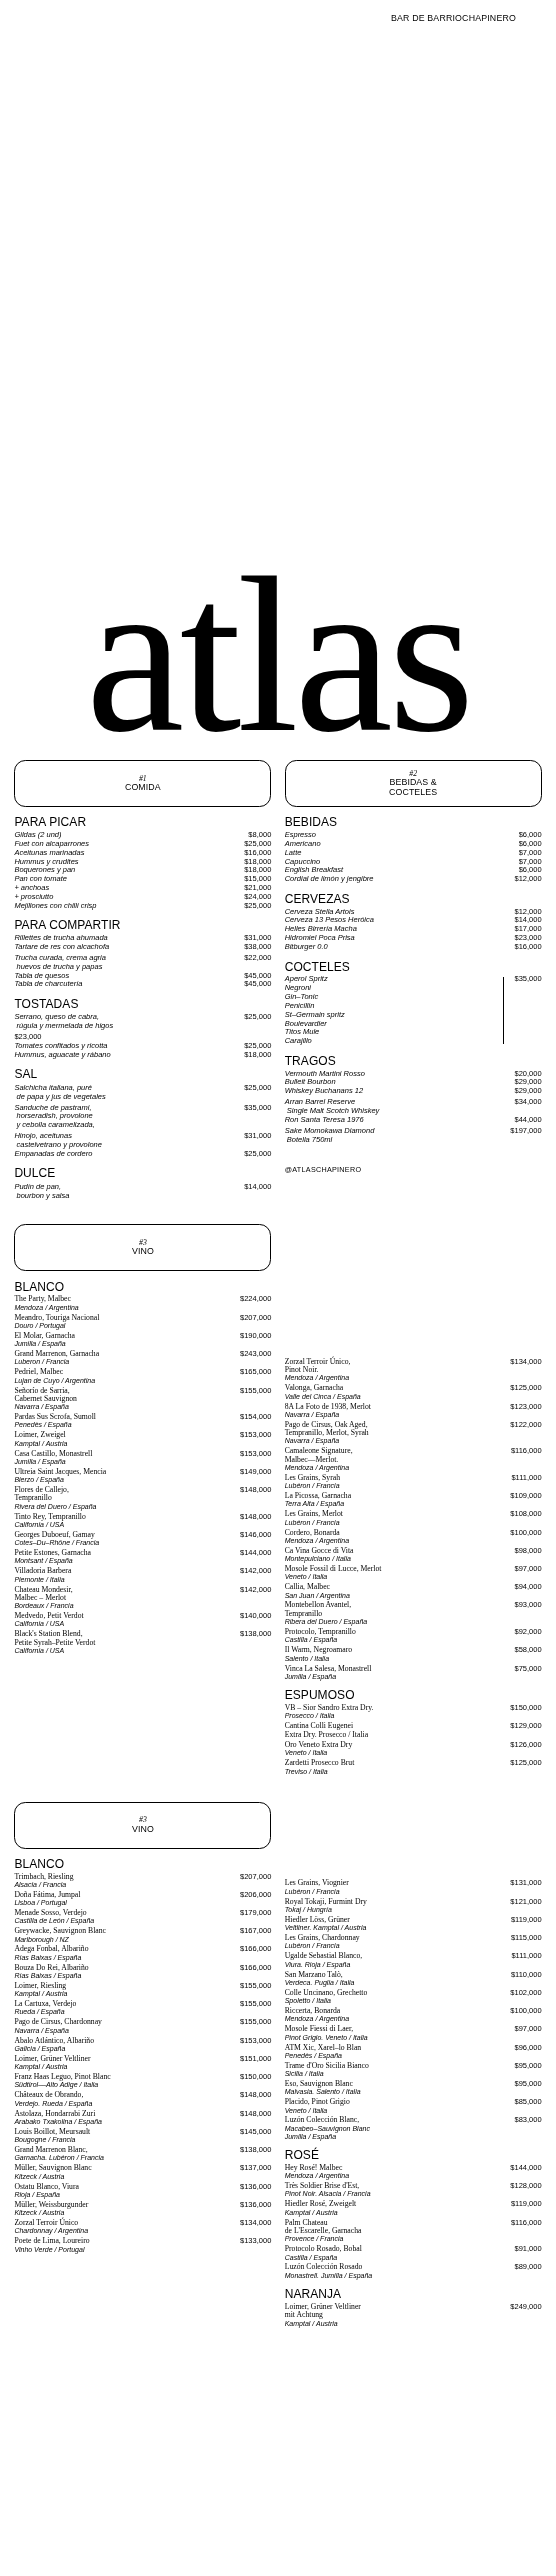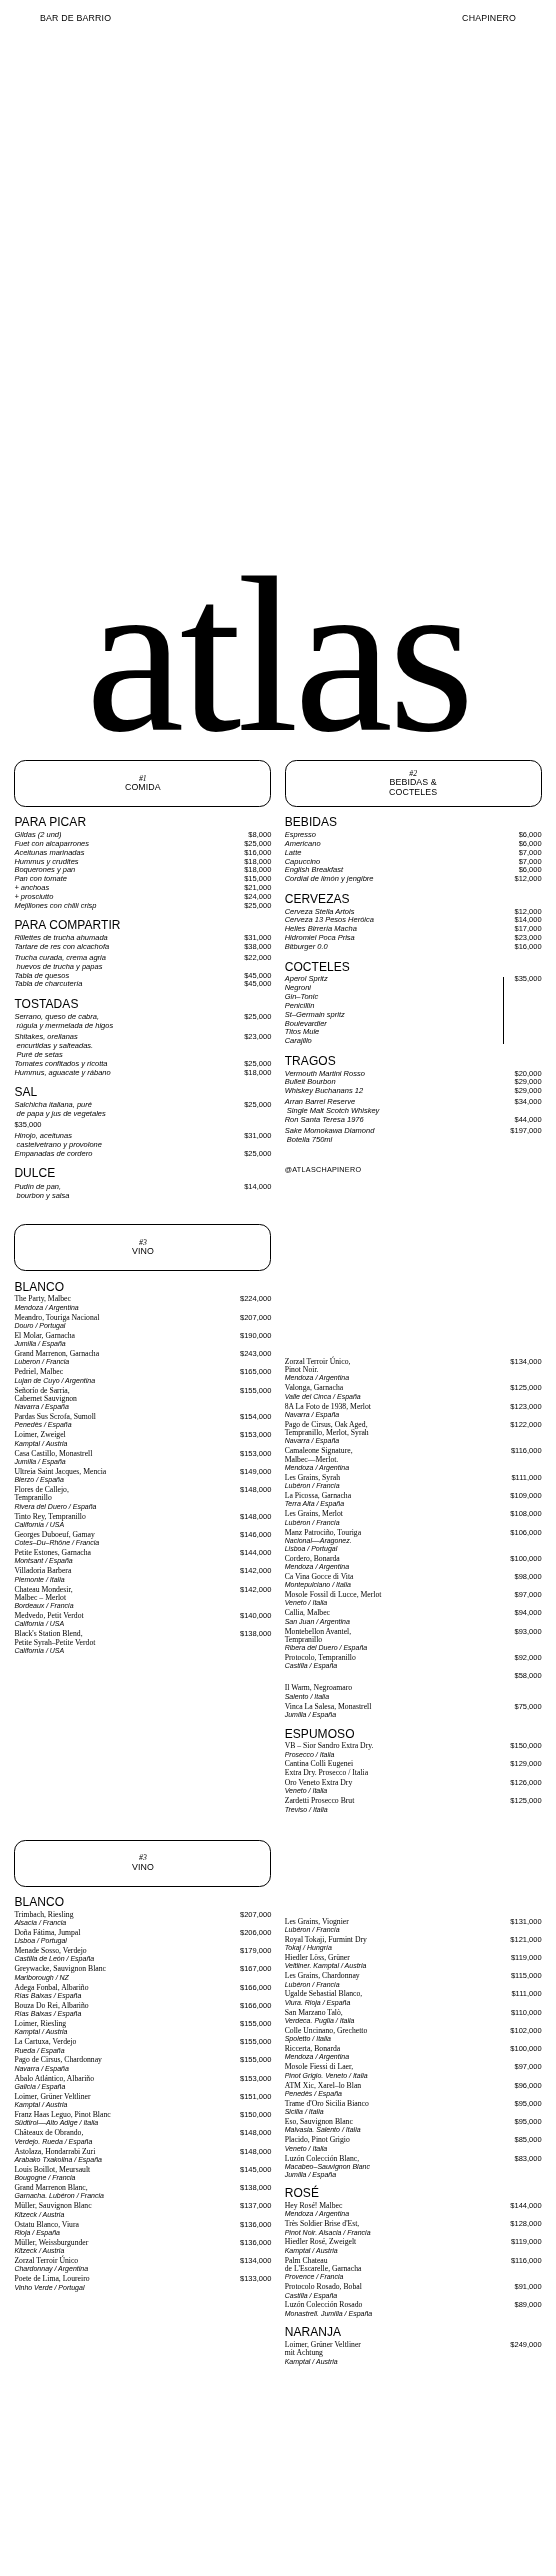--- a/index.html
+++ b/index.html
@@ -7,21 +7,21 @@
     width: 556px;
     background: #ffffff;
     color: #000000;
     font-family: "Liberation Sans", sans-serif;
   }
   body { position: relative; }
 
   
   .topbar {
     display: flex;
-    justify-content: space-between;
+    justify-content: flex-end;
     padding: 13.4px 40px 0 40px;
     font-size: 8.8px;
     letter-spacing: 0.02em;
   }
   .topbar span { font-weight: 400; }
 
   
   .hero {
     text-align: center;
     font-family: "Liberation Serif", serif;
@@ -240,40 +240,40 @@
         </div>
       </div>
 
     <h2 class="cat">TOSTADAS</h2>
     <div>
         <div class="row gap">
           <div class="nm">Serrano, queso de cabra,<span class="sub">rúgula y mermelada de higos</span></div>
           <div class="pr">$25,000</div>
         </div>
         <div class="row gap">
-          <div class="nm">Shitakes, orellanas<span class="sub">encurtidas y salteadas.</span><span class="sub">Puré de setas</span></div>
           <div class="pr">$23,000</div>
         </div>
         <div class="row">
           <div class="nm">Tomates confitados y ricotta</div>
           <div class="pr">$25,000</div>
         </div>
         <div class="row">
           <div class="nm">Hummus, aguacate y rábano</div>
           <div class="pr">$18,000</div>
         </div>
       </div>
 
     <h2 class="cat">SAL</h2>
     <div>
         <div class="row gap">
           <div class="nm">Salchicha italiana, puré<span class="sub">de papa y jus de vegetales</span></div>
           <div class="pr">$25,000</div>
         </div>
         <div class="row gap">
+          <div class="nm">Sanduche de pastrami,<span class="sub">horseradish, provolone</span><span class="sub">y cebolla caramelizada,</span></div>
           <div class="pr">$35,000</div>
         </div>
         <div class="row gap">
           <div class="nm">Hinojo, aceitunas<span class="sub">castelvetrano y provolone</span></div>
           <div class="pr">$31,000</div>
         </div>
         <div class="row">
           <div class="nm">Empanadas de cordero</div>
           <div class="pr">$25,000</div>
         </div>
@@ -613,28 +613,20 @@
         </div>
         <div class="wrow">
           <div class="winfo">
             <div class="wname" style="white-space: pre-line;">Les Grains, Merlot</div>
             <div class="wreg" style="white-space: pre-line;">Lubéron / Francia</div>
           </div>
           <div class="pr">$108,000</div>
         </div>
         <div class="wrow">
           <div class="winfo">
-            <div class="wname" style="white-space: pre-line;">Manz Patrociño, Touriga</div>
-            <div class="wreg" style="white-space: pre-line;">Nacional––Aragonez.
-Lisboa / Portugal</div>
-          </div>
-          <div class="pr">$106,000</div>
-        </div>
-        <div class="wrow">
-          <div class="winfo">
             <div class="wname" style="white-space: pre-line;">Cordero, Bonarda</div>
             <div class="wreg" style="white-space: pre-line;">Mendoza / Argentina</div>
           </div>
           <div class="pr">$100,000</div>
         </div>
         <div class="wrow">
           <div class="winfo">
             <div class="wname" style="white-space: pre-line;">Ca Vina Gocce di Vita</div>
             <div class="wreg" style="white-space: pre-line;">Montepulciano / Italia</div>
           </div>
@@ -664,21 +656,21 @@
         </div>
         <div class="wrow">
           <div class="winfo">
             <div class="wname" style="white-space: pre-line;">Protocolo, Tempranillo</div>
             <div class="wreg" style="white-space: pre-line;">Castilla / España</div>
           </div>
           <div class="pr">$92,000</div>
         </div>
         <div class="wrow">
           <div class="winfo">
-            <div class="wname" style="white-space: pre-line; margin-top: 12px;">Il Warm, Negroamaro</div>
+            <div class="wname" style="white-space: pre-line;">Il Warm, Negroamaro</div>
             <div class="wreg" style="white-space: pre-line;">Salento / Italia</div>
           </div>
           <div class="pr">$58,000</div>
         </div>
         <div class="wrow">
           <div class="winfo">
             <div class="wname" style="white-space: pre-line;">Vinca La Salesa, Monastrell</div>
             <div class="wreg" style="white-space: pre-line;">Jumilla / España</div>
           </div>
           <div class="pr">$75,000</div>

